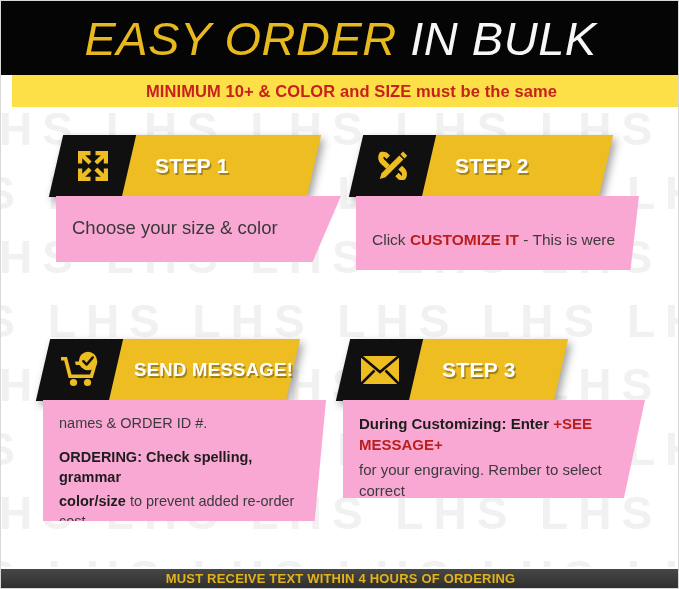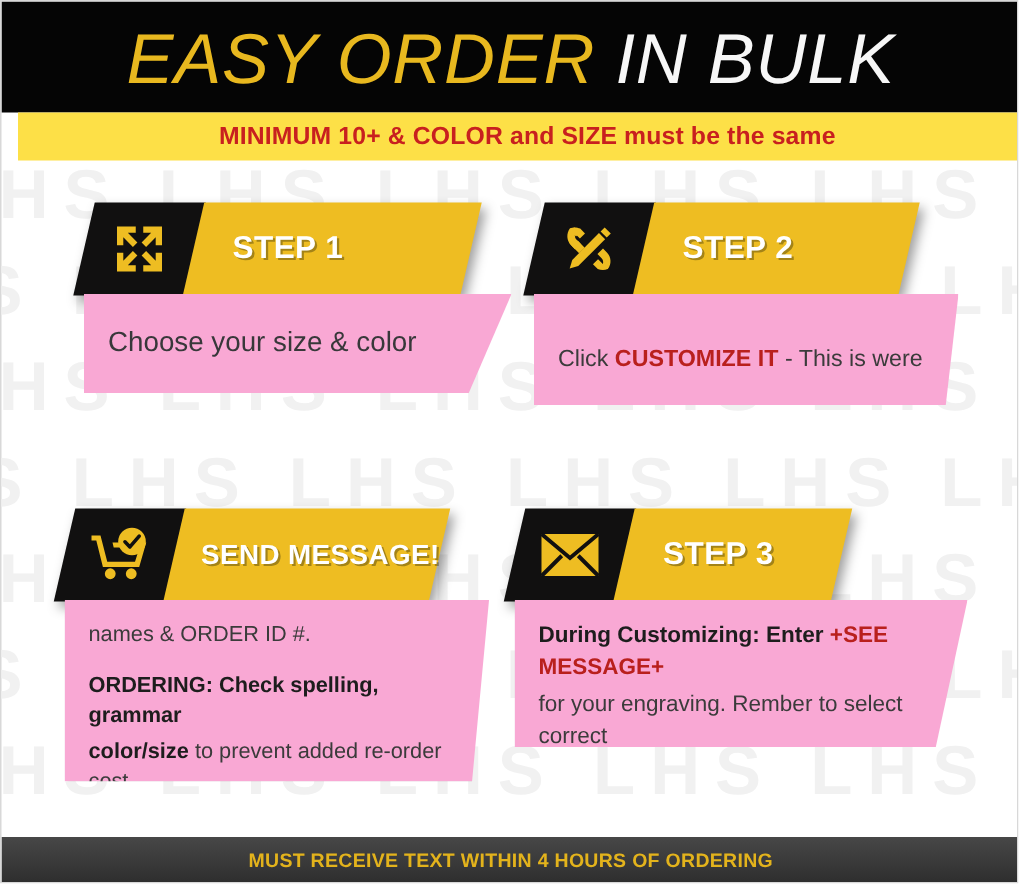--- a/index.html
+++ b/index.html
@@ -190,21 +190,21 @@
     clip-path: polygon(0 0, 100% 0, 93% 100%, 0 100%);
   }
   #card-step3 .card-body p { font-size: 15px; }
 
   
   .footer-bar {
     position: absolute;
     left: 0;
     bottom: 0;
     width: 679px;
-    height: 30px;
+    height: 19px;
     background: linear-gradient(180deg, #474747 0%, #3a3a3a 55%, #2e2e2e 100%);
     z-index: 5;
     display: flex;
     align-items: center;
     justify-content: center;
   }
   .footer-text {
     font-family: "Liberation Sans", sans-serif;
     font-weight: bold;
     font-size: 13px;

